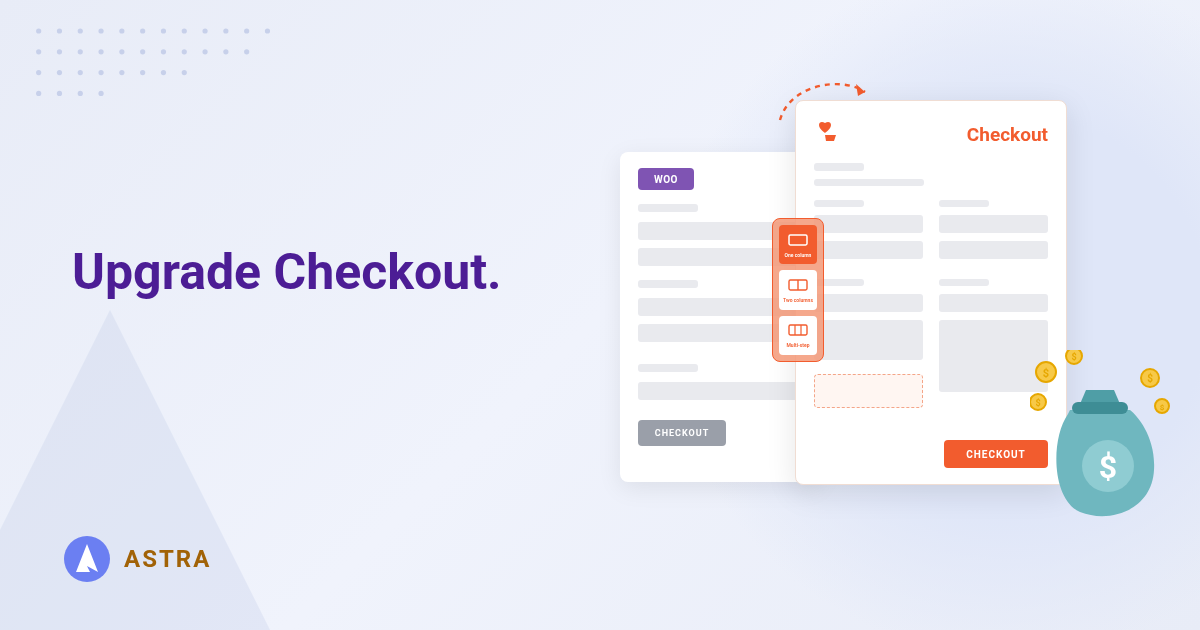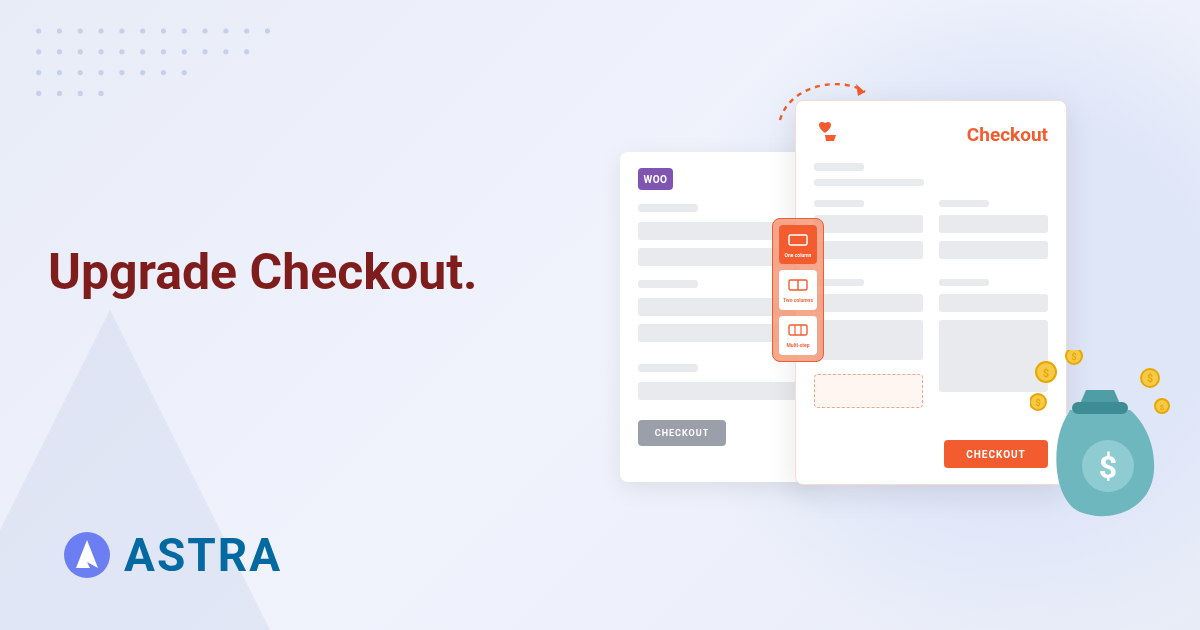--- a/index.html
+++ b/index.html
@@ -43,42 +43,42 @@
     height: 700px;
     background: radial-gradient(circle at 50% 50%, #dfe6f8 0%, #dfe6f8 40%, rgba(223,230,248,0) 70%);
     border-radius: 50%;
     pointer-events: none;
   }
 
   
   .headline {
     position: absolute;
     top: 240px;
-    left: 48px;
+    left: 72px;
     font-size: 50px;
     font-weight: 700;
     line-height: 1.28;
-    color: #7f1d1d;
+    color: #4c1d95;
   }
 
   
   .logo-wrap {
     position: absolute;
     bottom: 48px;
     left: 64px;
     display: flex;
     align-items: center;
     gap: 14px;
   }
   .logo-mark { width: 46px; height: 46px; }
   .logo-text {
-    font-size: 46px;
+    font-size: 24px;
     font-weight: 700;
     letter-spacing: 2px;
-    color: #0369a1;
+    color: #a16207;
   }
 
   
   .illus {
     position: absolute;
     top: 90px;
     right: 70px;
     width: 520px;
     height: 430px;
   }
@@ -89,21 +89,21 @@
     top: 62px;
     left: 10px;
     width: 200px;
     height: 330px;
     background: #fff;
     border-radius: 8px;
     box-shadow: 0 6px 24px rgba(0,0,0,0.08);
     padding: 16px 18px;
   }
   .woo-badge {
-    width: 35px;
+    width: 56px;
     height: 22px;
     background: #7f54b3;
     border-radius: 4px;
     display:flex;align-items:center;justify-content:center;
     margin-bottom: 14px;
     color:#fff;font-size:10px;font-weight:700;letter-spacing:0.5px;
   }
   .sk-line { background:#e9eaee; border-radius:3px; }
   .card-back .sk1{width:60px;height:8px;margin-bottom:10px;}
   .card-back .sk2{width:100%;height:18px;margin-bottom:8px;}

